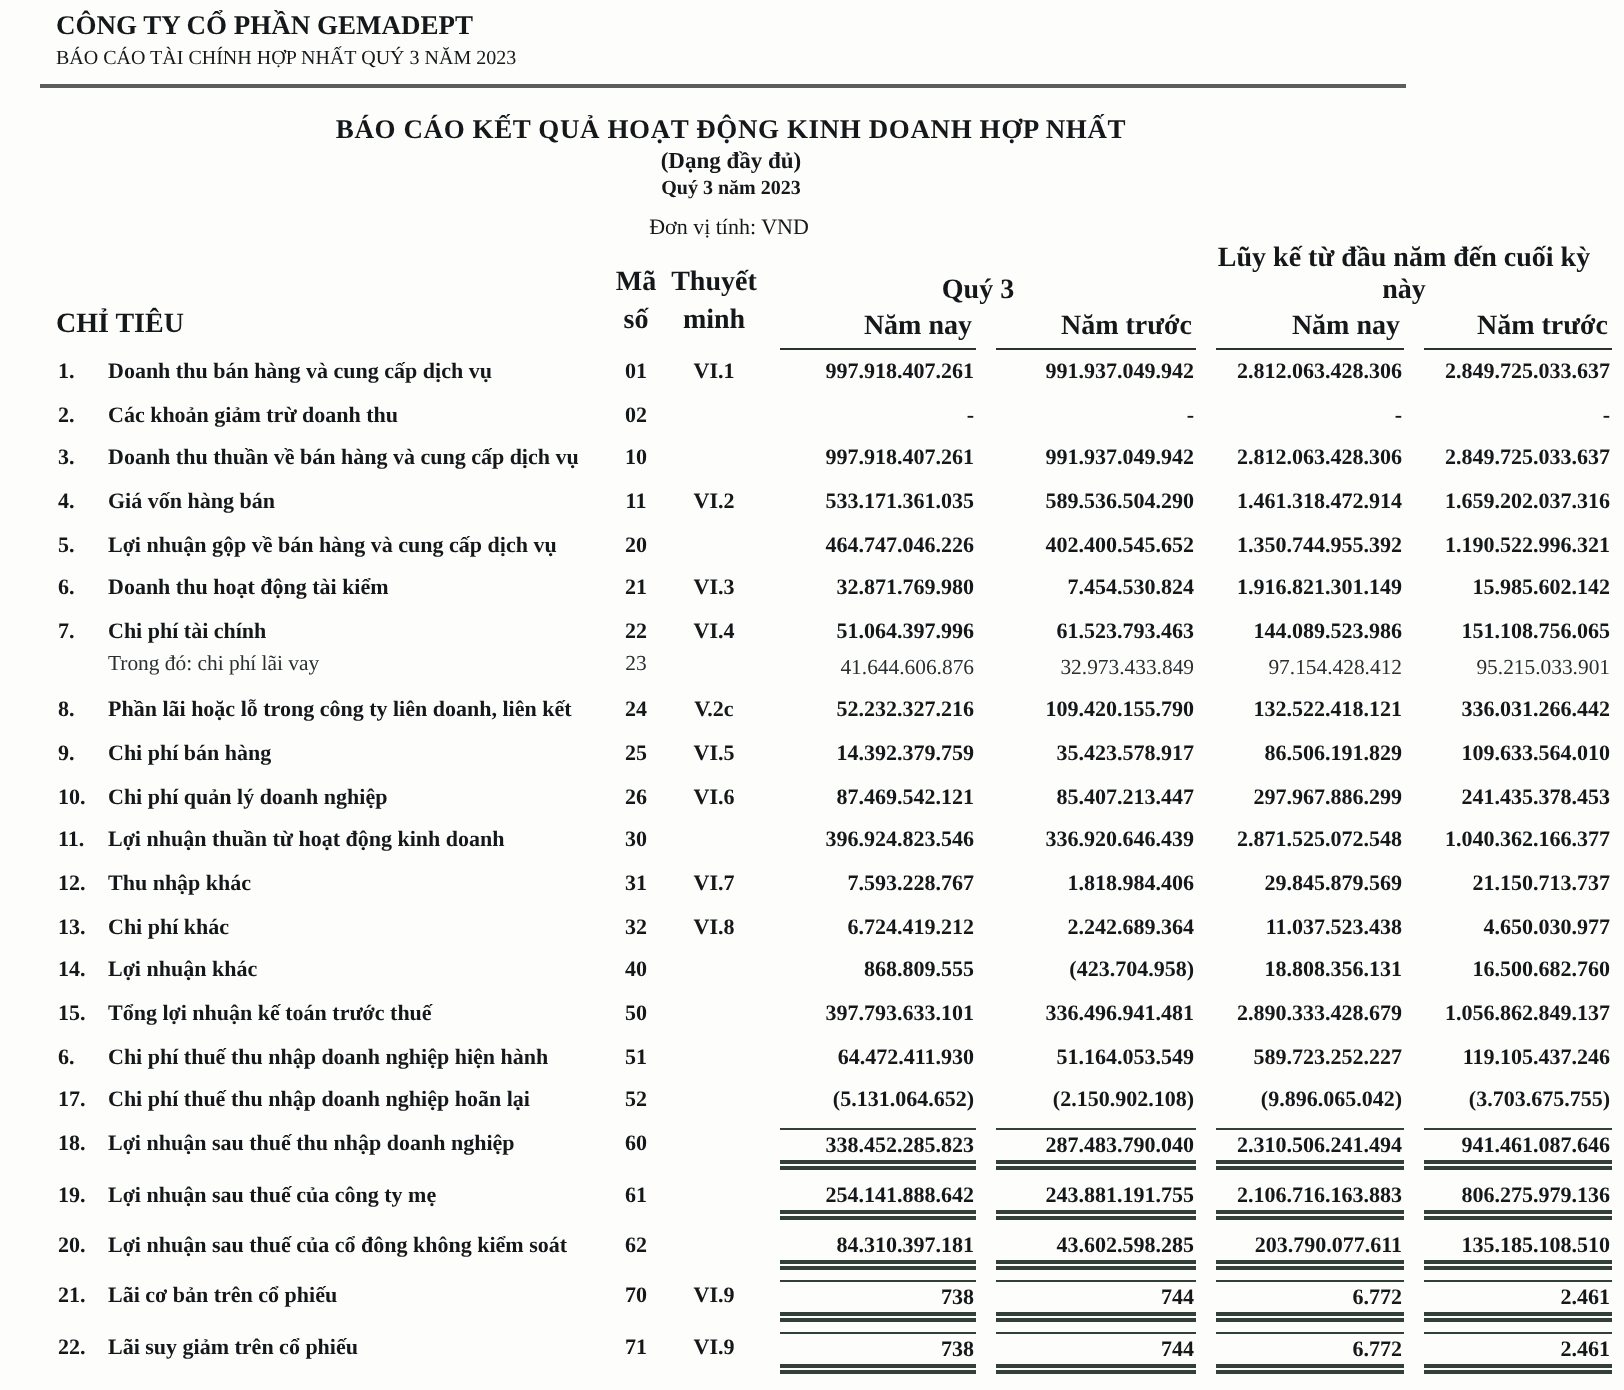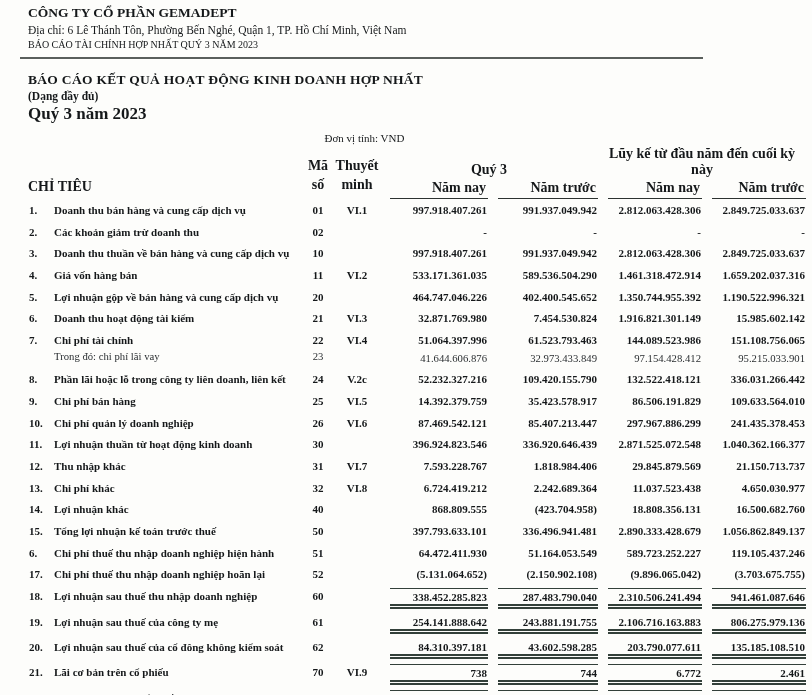--- a/index.html
+++ b/index.html
@@ -12,24 +12,24 @@
   }
   .page { box-sizing:border-box; width:709px; height:695px; padding:5px 6px 0 28px; }
 
   
   .co-name { font-size:13.5px; font-weight:bold; }
   .co-addr { font-size:11.5px; margin-top:3px; }
   .co-report { font-size:10px; margin-top:3px; }
   .header-rule { border:none; border-top:2px solid #5a5f5c; margin:7px 0 0 -8px; }
 
   
-  .title-block { text-align:left; margin-top:13px;font-family:Liberation Serif, serif; }
+  .title-block { text-align:center; margin-top:13px;font-family:Liberation Serif, serif; }
   .title-main { font-size:13.5px; font-weight:bold; letter-spacing:.3px; }
   .title-sub1 { font-size:11.5px; font-weight:bold; margin-top:2px; }
-  .title-sub2 { font-size:17px; font-weight:bold; margin-top:2px; }
+  .title-sub2 { font-size:10px; font-weight:bold; margin-top:2px; }
 
   .unit { text-align:center; font-size:11px; margin-top:8px; padding-right:2px; }
 
   
   table { border-collapse:collapse; table-layout:fixed; width:778px; margin-top:2px; font-size:11px; }
   col.c-no   { width:26px; }
   col.c-name { width:248px; }
   col.c-code { width:32px; }
   col.c-note { width:46px; }
   col.c-v1   { width:108px; }
@@ -63,21 +63,20 @@
   tr.topline .vl { border-top:1.5px solid #33403a; }
   tr.dbl .vl     { border-bottom:5px double #33403a; }
 </style>
 </head>
 <body>
 
 <div class="page">
 
   <div>
     <div class="co-name">CÔNG TY CỔ PHẦN GEMADEPT</div>
-    <div class="co-addr">Địa chỉ: 6 Lê Thánh Tôn, Phường Bến Nghé, Quận 1, TP. Hồ Chí Minh, Việt Nam</div>
     <div class="co-report">BÁO CÁO TÀI CHÍNH HỢP NHẤT QUÝ 3 NĂM 2023</div>
   </div>
 
   <hr class="header-rule">
 
   <div class="title-block">
     <div class="title-main">BÁO CÁO KẾT QUẢ HOẠT ĐỘNG KINH DOANH HỢP NHẤT</div>
     <div class="title-sub1">(Dạng đầy đủ)</div>
     <div class="title-sub2">Quý 3 năm 2023</div>
   </div>

